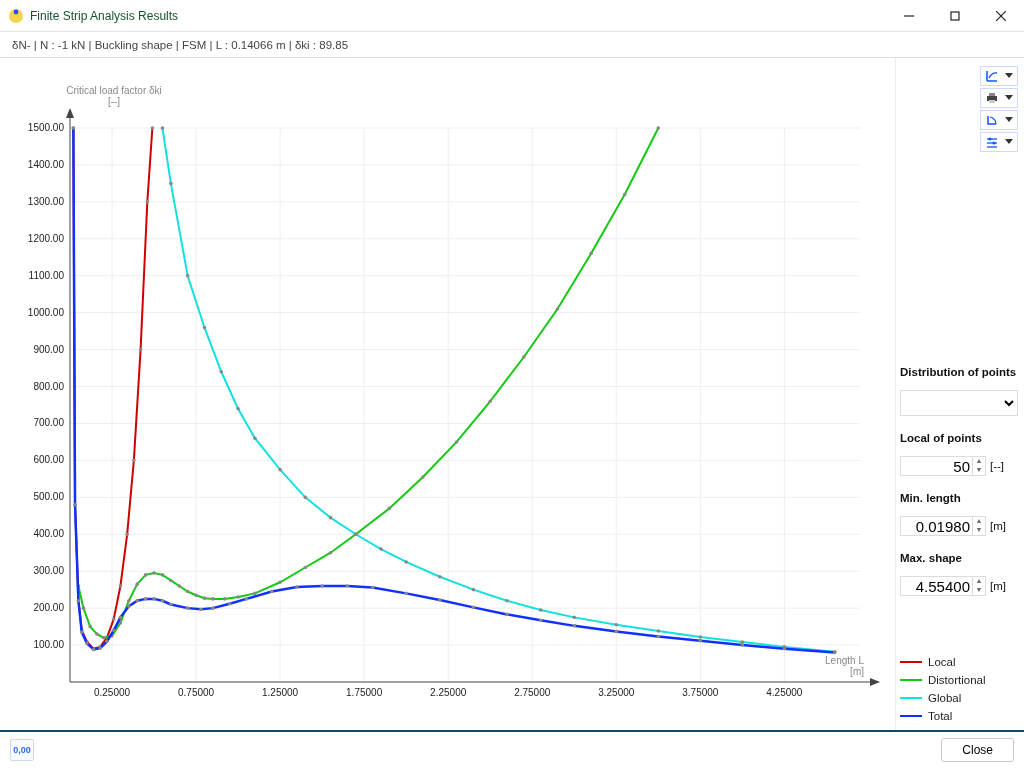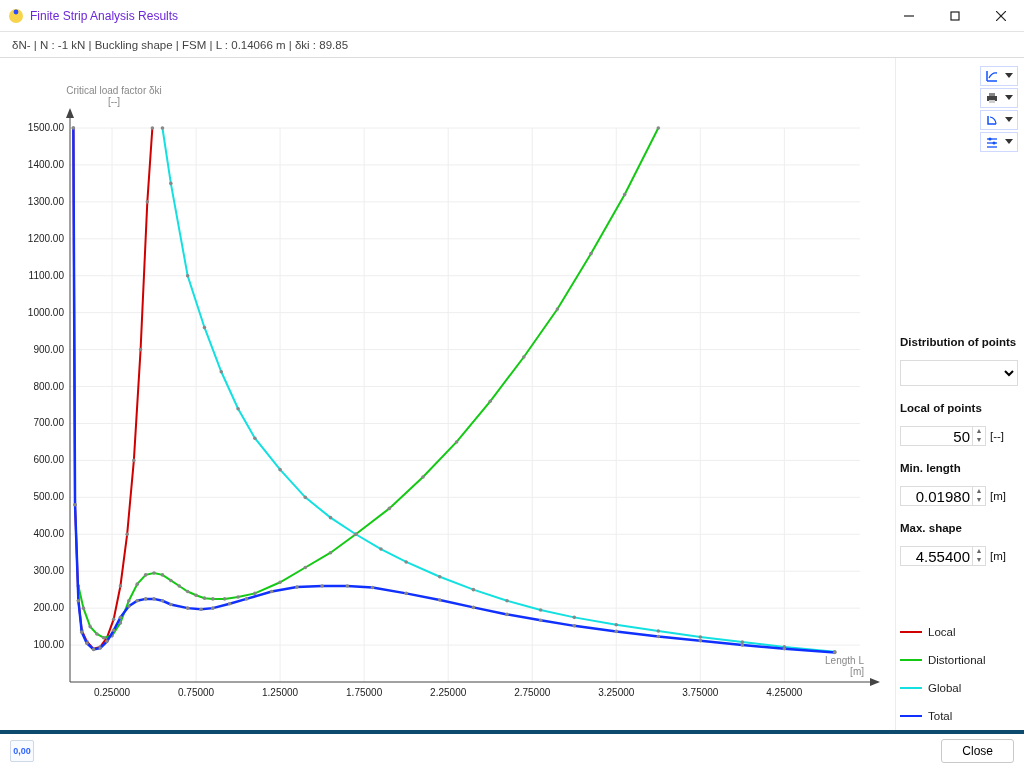--- a/index.html
+++ b/index.html
@@ -17,21 +17,21 @@
     height: 32px;
     display: flex;
     align-items: center;
     padding: 0 0 0 8px;
     border-bottom: 1px solid #e3e3e3;
   }
   .titlebar .app-icon {
     width: 16px; height: 16px; margin-right: 6px;
     display: inline-flex; align-items: center; justify-content: center;
   }
-  .titlebar .title { font-size: 12px; color: #6d28d9; }
+  .titlebar .title { font-size: 12px; color: #14532d; }
   .titlebar .spacer { flex: 1; }
   .winbtn {
     width: 46px; height: 32px;
     display: flex; align-items: center; justify-content: center;
     color: #222;
   }
 
   
   .headerline {
     height: 26px;
@@ -125,33 +125,33 @@
     font-size: 7px; line-height: 8px;
     text-align: center;
     color: #666;
     cursor: pointer;
   }
   .unit { color: #111; }
 
   .legend {
     margin-top: 60px;
     display: flex; flex-direction: column;
-    gap: 16px;
+    gap: 6px;
     font-size: 11.5px;
   }
   .legend .item { display: flex; align-items: center; gap: 6px; }
   .legend .sw { width: 22px; height: 0; border-top: 2.5px solid; }
 
   
   .footer {
     height: 38px;
     display: flex;
     align-items: center;
     padding: 0 10px;
-    border-top: 4px solid #0c4a6e;
+    border-top: 2px solid #0c4a6e;
     gap: 8px;
   }
   .footer .lefticon {
     width: 24px; height: 22px;
     border: 1px solid #cfd8e5;
     background: #f8fbff;
     display: flex; align-items: center; justify-content: center;
     font-size: 9px; color: #3366ff; font-weight: 600;
     border-radius: 2px;
   }

